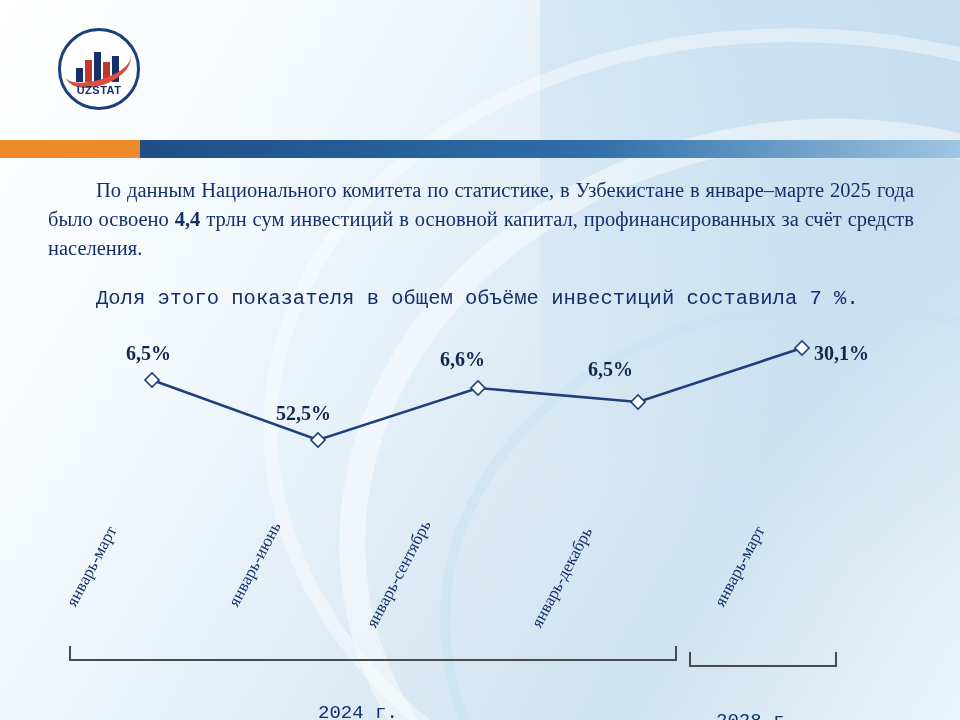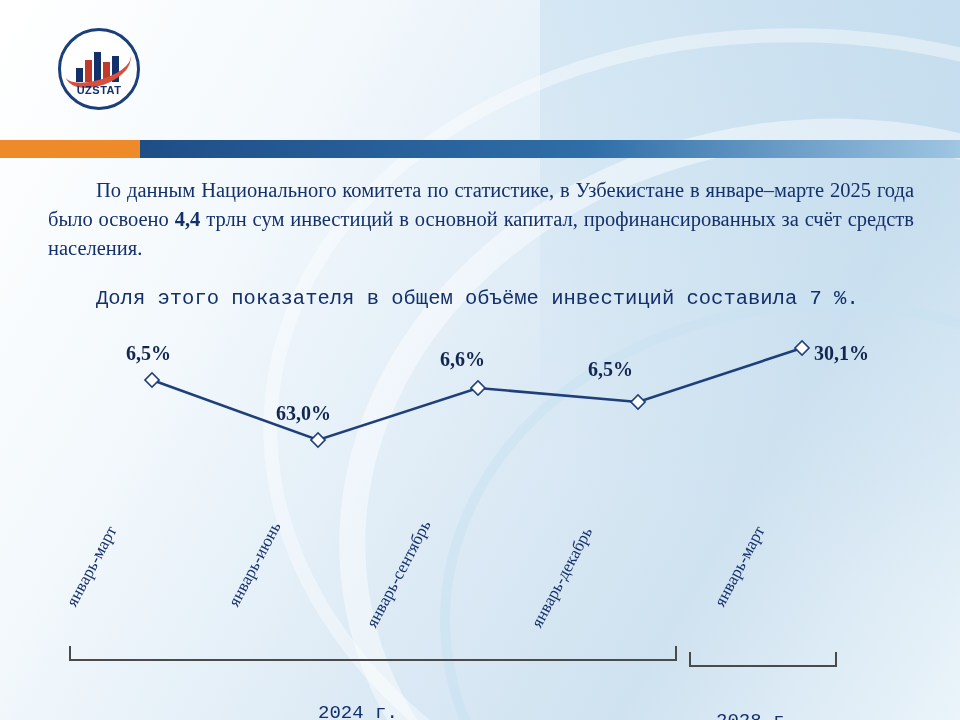--- a/index.html
+++ b/index.html
@@ -263,21 +263,21 @@
         <rect x="757" y="23" width="10" height="10" transform="rotate(45 762 28)"></rect>
       </g>
 
       <g fill="none" stroke="#4a4a4a" stroke-width="2">
         <path d="M 30 326 L 30 340 L 636 340 L 636 326"></path>
         <path d="M 650 332 L 650 346 L 796 346 L 796 332"></path>
       </g>
     </svg>
 
     <div class="dlabel" style="left: 86px; top: 22px;">6,5%</div>
-    <div class="dlabel" style="left: 236px; top: 82px;">63,0%</div>
+    <div class="dlabel" style="left: 236px; top: 82px;">52,5%</div>
     <div class="dlabel" style="left: 400px; top: 28px; text-align: right;">6,6%</div>
     <div class="dlabel" style="left: 548px; top: 38px;">6,5%</div>
     <div class="dlabel" style="left: 774px; top: 22px;">30,1%</div>
 
     <div class="catlabel" style="left: 40px; top: 270px;">январь-март</div>
     <div class="catlabel" style="left: 202px; top: 270px;">январь-июнь</div>
     <div class="catlabel" style="left: 340px; top: 291px;">январь-сентябрь</div>
     <div class="catlabel" style="left: 505px; top: 291px;">январь-декабрь</div>
     <div class="catlabel" style="left: 688px; top: 270px;">январь-март</div>
 

